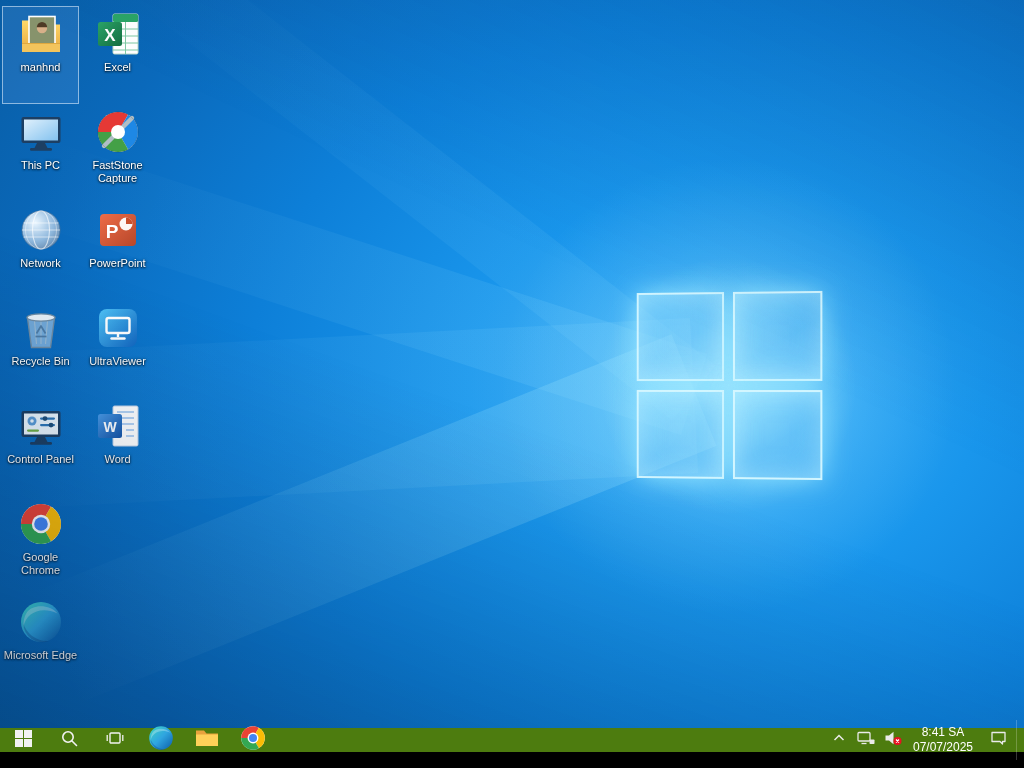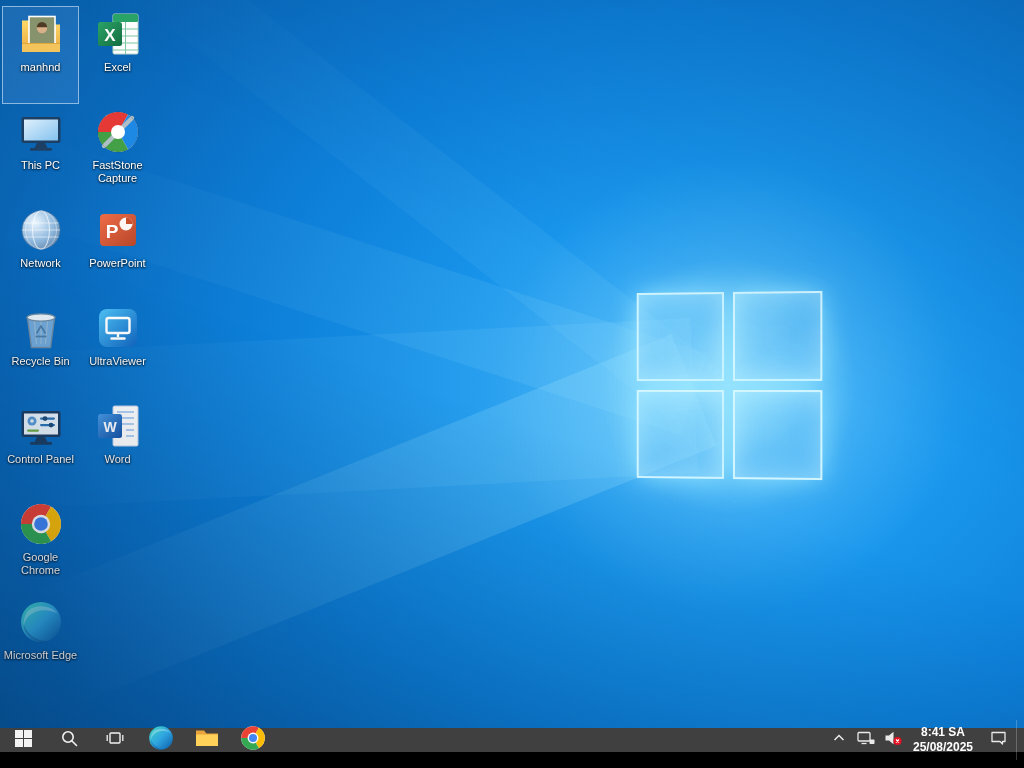--- a/index.html
+++ b/index.html
@@ -60,21 +60,21 @@
   .cell.selected { background:rgba(140,190,255,0.15); border:1px solid rgba(235,245,255,0.55); }
   .ic { height:48px; display:flex; align-items:center; justify-content:center; }
   .lbl {
     margin-top:3px; font-size:11px; line-height:13px; color:#fff; text-align:center; max-width:75px;
     text-shadow:0 1px 2px rgba(0,0,0,0.85), 0 0 3px rgba(0,0,0,0.5);
   }
 
   
   .taskbar {
     position:absolute; left:0; top:728px; width:1024px; height:24px;
-    background:#404040; display:flex; align-items:stretch;font-weight:bold;
+    background:#4d7c0f; display:flex; align-items:stretch;
   }
   .tbtn { width:46px; display:flex; align-items:center; justify-content:center; cursor:pointer; }
   .tb-space { flex:1; }
   .tray { display:flex; align-items:center; }
   .tray-icon { width:27px; height:40px; display:flex; align-items:center; justify-content:center; cursor:pointer; }
   .clock { min-width:74px; text-align:center; color:#fff; font-size:12px; line-height:15px; padding:0 5px; cursor:pointer; }
   .show-desktop { width:8px; height:40px; border-left:1px solid rgba(255,255,255,0.22); cursor:pointer; }
 </style>
 </head>
 <body>
@@ -385,21 +385,21 @@
       <span>
         <svg width="18" height="16" viewBox="0 0 18 16">
           <path d="M1.5 5.5 H5 L9.5 1.8 V14.2 L5 10.5 H1.5 Z" fill="#eaeaea"></path>
           <circle cx="13.5" cy="11" r="4" fill="#e81123"></circle>
           <path d="M12 9.5 l3 3 M15 9.5 l-3 3" stroke="#ffffff" stroke-width="1.2"></path>
         </svg>
       </span>
     </div>
     <div class="clock">
       <div>8:41 SA</div>
-      <div>25/08/2025</div>
+      <div>07/07/2025</div>
     </div>
     <div class="tray-icon" style="width:36px">
       <span>
         <svg width="17" height="16" viewBox="0 0 17 16">
           <path d="M2 2.5 H15 V11.5 H12.5 V14 L10 11.5 H2 Z" fill="none" stroke="#eaeaea" stroke-width="1.3" stroke-linejoin="round"></path>
         </svg>
       </span>
     </div>
     <div class="show-desktop"></div>
   </div>

